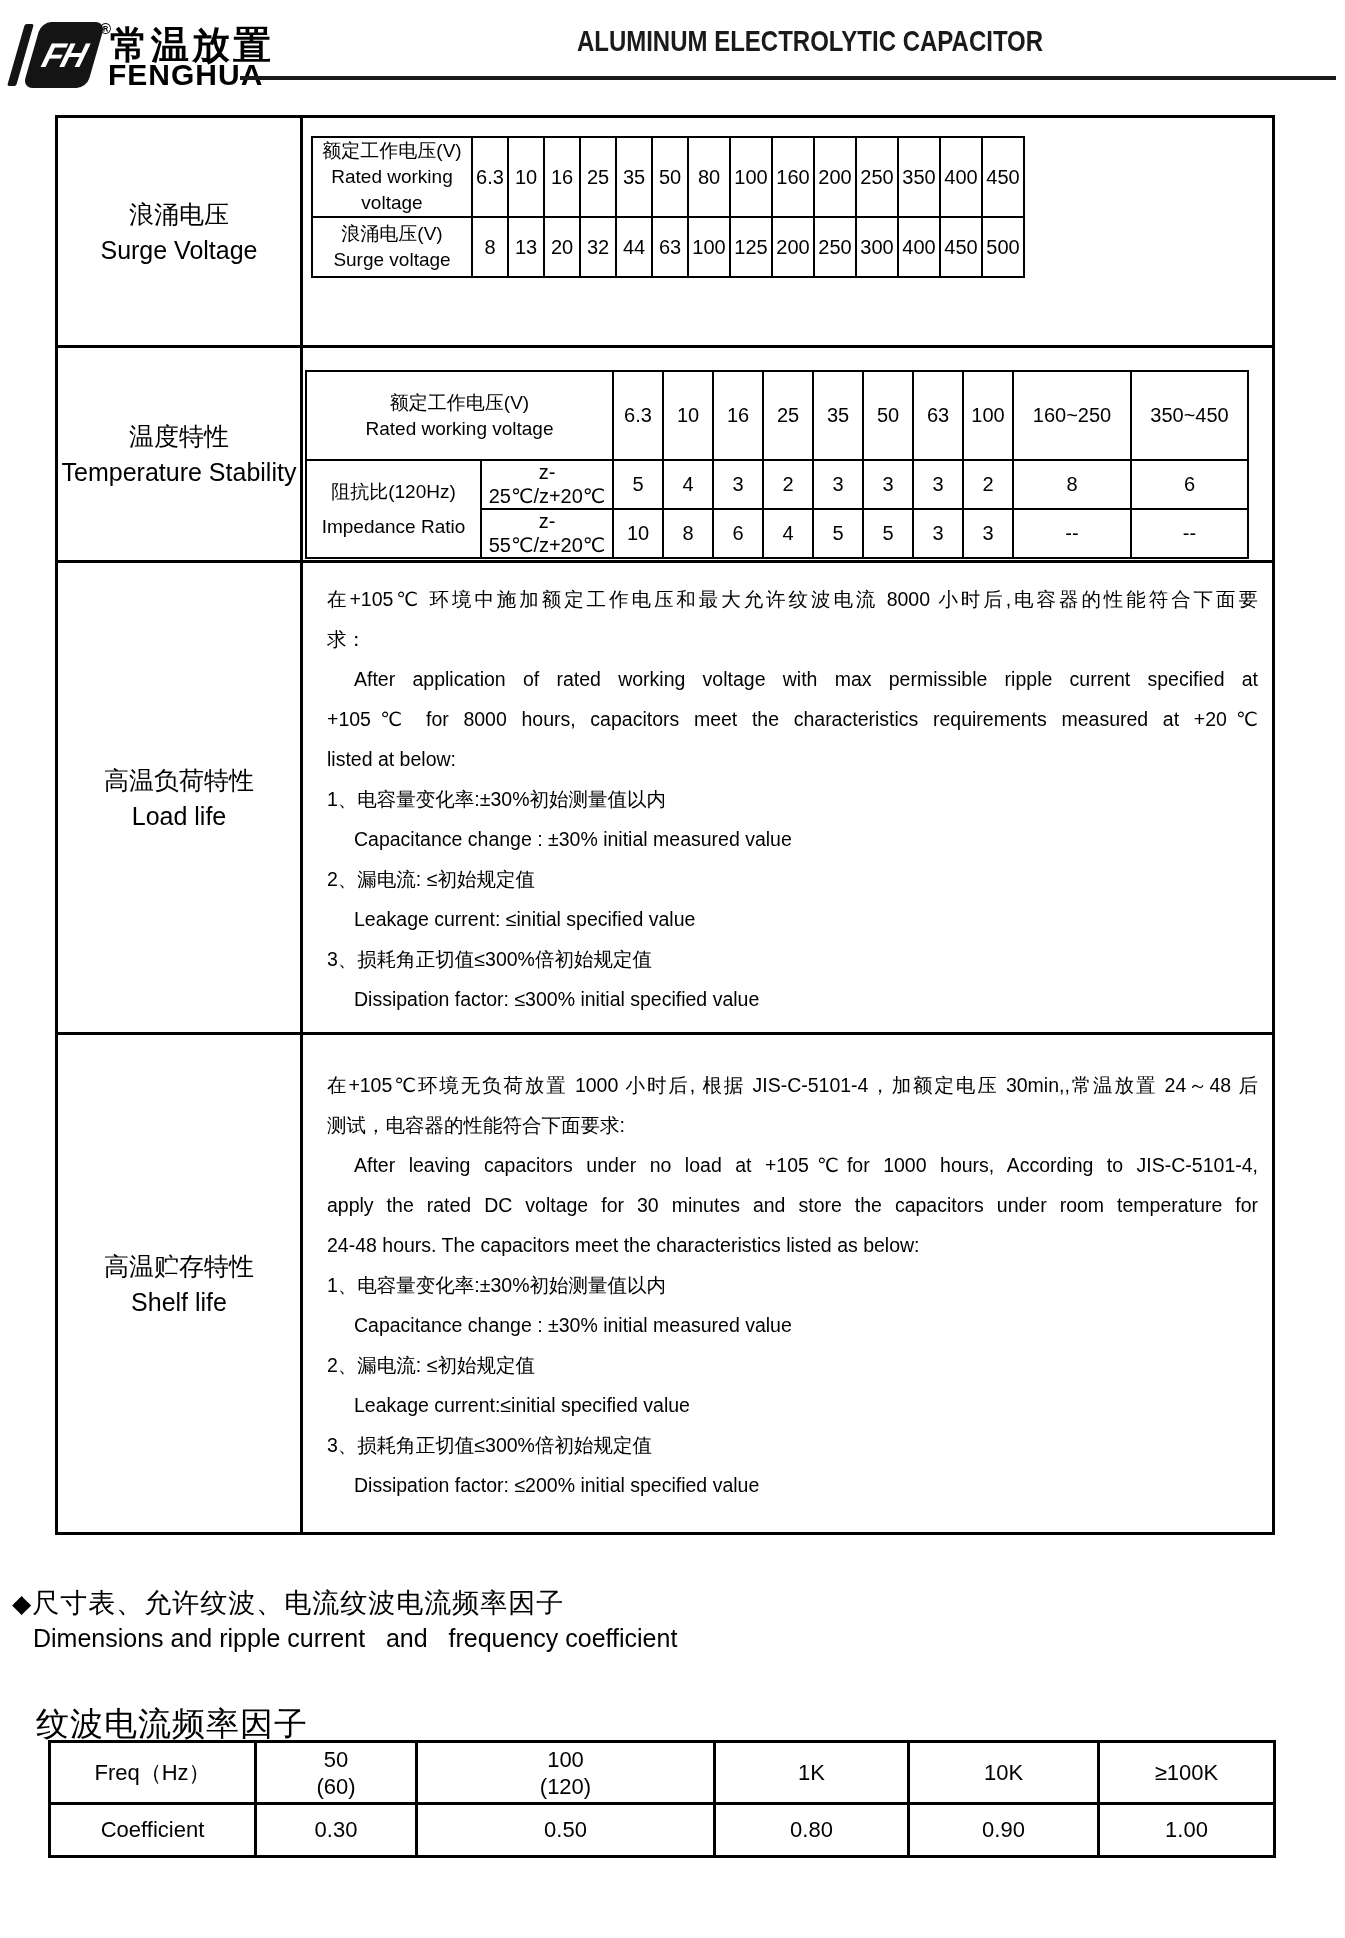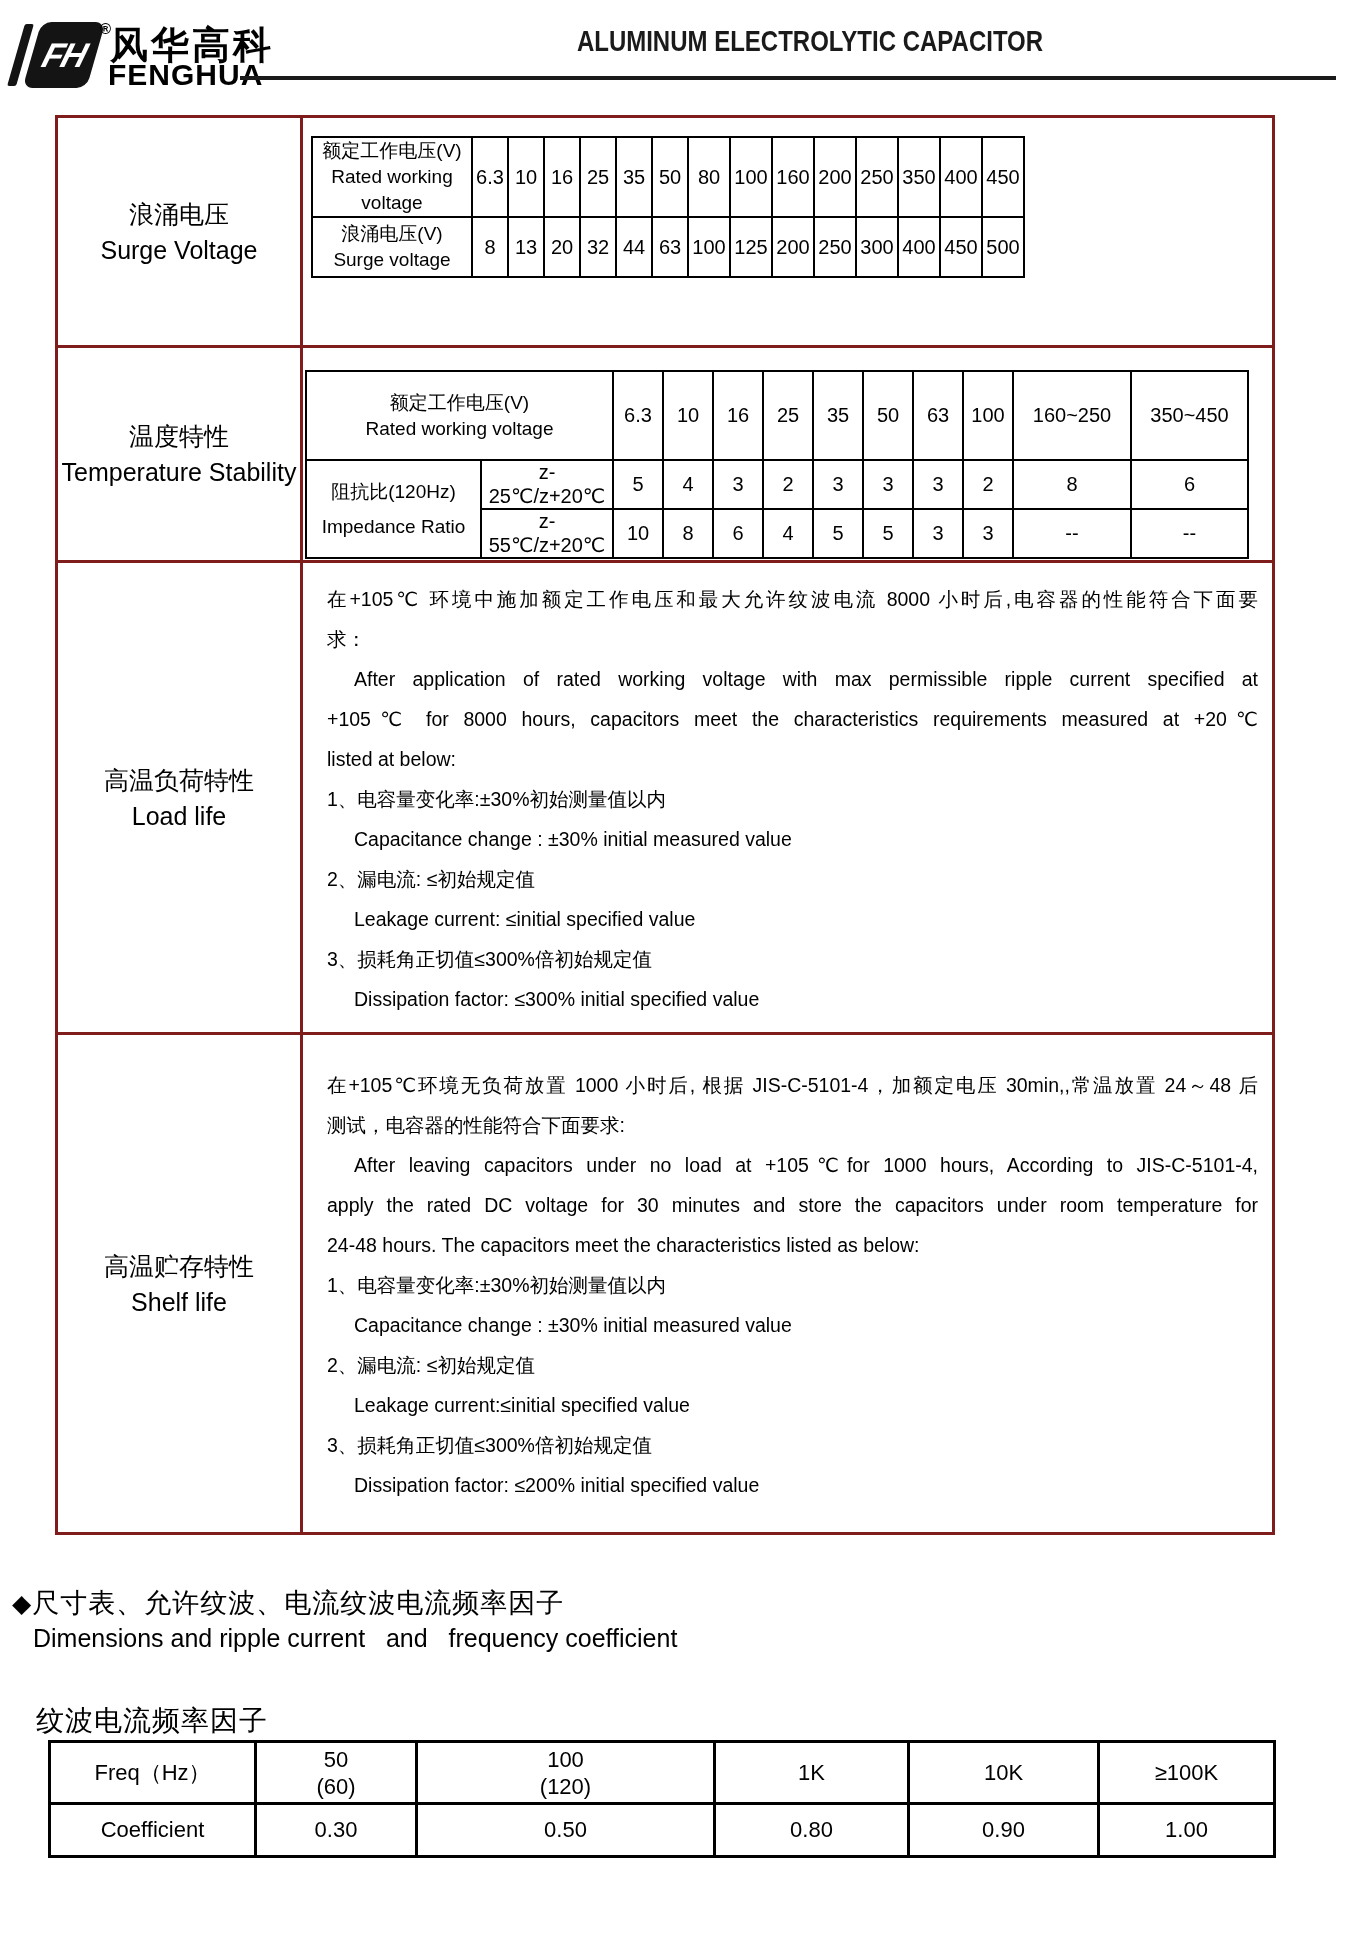--- a/index.html
+++ b/index.html
@@ -17,21 +17,21 @@
   .logo-reg { position:absolute; left:100px; top:20px; font-size:15px; font-weight:bold; }
   .brand-cn { position:absolute; left:110px; top:20px; font-size:38px; font-weight:bold; letter-spacing:3px; }
   .brand-en { position:absolute; left:108px; top:58px; font-size:30px; font-weight:bold; letter-spacing:1px; }
   .doc-title { position:absolute; left:510px; top:24px; width:600px; margin:0; text-align:center;
     font-size:30px; font-weight:bold; white-space:nowrap; transform:scaleX(0.80); transform-origin:center top; color:#1a1a1a; }
   .title-rule { position:absolute; left:240px; top:76px; width:1096px; height:4px; background:#1a1a1a; }
 
   
   table { border-collapse:collapse; }
   .spec { position:absolute; left:55px; top:115px; width:1220px; table-layout:fixed; }
-  .spec > tbody > tr > td { border:3px solid #7f1d1d; vertical-align:middle; }
+  .spec > tbody > tr > td { border:3px solid #000000; vertical-align:middle; }
   .rowlabel { width:240px; text-align:center; font-size:25px; }
   .rowlabel div { line-height:36px; }
   .contentcell { vertical-align:top !important; padding:0; }
 
   .inner { table-layout:fixed; }
   .inner td { border:2px solid #000; text-align:center; font-size:20px; padding:0; }
   .inner .hdr { font-size:19px; }
   .inner .hdr div { line-height:26px; }
 
   .surge-inner { margin:18px 0 0 8px; width:712px; }
@@ -46,21 +46,21 @@
   .textcell { padding:16px 14px 0 24px !important; font-size:19.5px; vertical-align:top !important; }
   .textcell.shelf { padding-top:30px !important; }
   .ln { line-height:40px; }
   .j { text-align:justify; text-align-last:justify; }
   .ind { padding-left:27px; }
 
   
   .sec-cn { position:absolute; left:12px; top:1585px; font-size:27px; letter-spacing:1px; }
   .sec-cn .diamond { font-size:25px; }
   .sec-en { position:absolute; left:33px; top:1624px; font-size:25px; white-space:pre; }
-  .sub-cn { position:absolute; left:36px; top:1702px; font-size:28px; letter-spacing:1px; }
+  .sub-cn { position:absolute; left:36px; top:1702px; font-size:33px; letter-spacing:1px; }
   .sub-en { position:absolute; left:36px; top:1746px; font-size:25px; }
 
   
   .freq { position:absolute; left:48px; top:1740px; width:1225px; table-layout:fixed; }
   .freq td { border:3px solid #000; text-align:center; vertical-align:middle; font-size:22px; padding:0; }
   .freq .r1 td { height:59px; }
   .freq .r2 td { height:50px; }
   .freq .fl { line-height:27px; }
 </style>
 </head>
@@ -68,21 +68,21 @@
 
 <div class="page">
 
   <div class="logo-mark">
     <div class="logo-slash"></div>
     <div class="logo-block">
         <span>FH</span>
       </div>
   </div>
   <div class="logo-reg">®</div>
-  <div class="brand-cn">风华高科</div>
+  <div class="brand-cn">常温放置</div>
   <div class="brand-en">FENGHUA</div>
   <h1 class="doc-title">ALUMINUM ELECTROLYTIC CAPACITOR</h1>
   <div class="title-rule"></div>
 
   <table class="spec">
     <tbody>
 
     <tr style="height:230px;">
       <td class="rowlabel">
         <div>浪涌电压</div>

